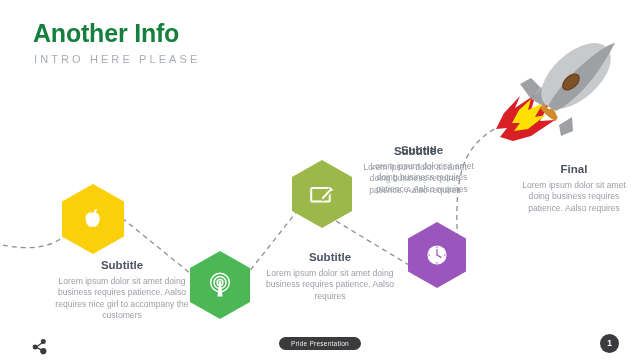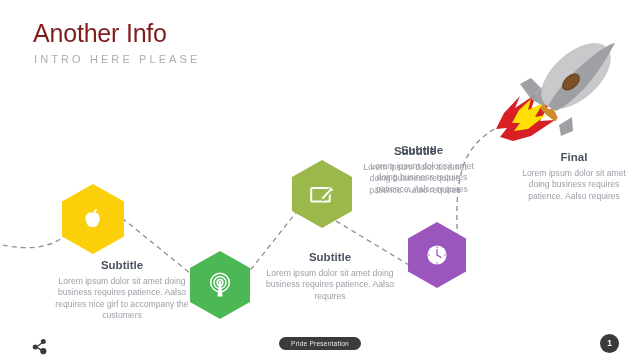--- a/index.html
+++ b/index.html
@@ -7,21 +7,21 @@
     width:640px;height:360px;overflow:hidden;
     background:#ffffff;
     font-family:"Liberation Sans", sans-serif;
     position:relative;
   }
   #slide{position:absolute;inset:0;width:640px;height:360px;background:#fff;}
 
   
   #header{position:absolute;left:33px;top:20px;}
   #page-title{
-    font-size:25px;line-height:27px;font-weight:normal;color:#7f1d1d;
+    font-size:25px;line-height:27px;font-weight:bold;color:#15803d;
     letter-spacing:-0.2px;margin:0;white-space:nowrap;
   }
   #page-subtitle{
     font-size:11px;line-height:13px;color:#a9adb4;letter-spacing:3.1px;
     margin:6px 8px 0 1px;white-space:nowrap;
   }
 
   
   #path-layer,#rocket-layer{position:absolute;left:0;top:0;width:640px;height:360px;}
 
@@ -184,21 +184,21 @@
     <g>
       <ellipse cx="576" cy="76" rx="42" ry="23" transform="rotate(-42 576 76)" fill="#c8c9cb"></ellipse>
       <path d="M548 106 C556 92 570 74 589 59 C601 49 610 44 615 43 C611 50 605 62 593 78 C580 95 566 106 556 111 z" fill="#9ea0a3"></path>
       <ellipse cx="571" cy="82" rx="10.5" ry="6.5" transform="rotate(-42 571 82)" fill="#6b4320"></ellipse>
       <ellipse cx="571" cy="82" rx="9" ry="5.2" transform="rotate(-42 571 82)" fill="#7d5226"></ellipse>
       <path d="M544 112 C548 116 552 119 556 121 C558 117 556 112 552 108 z" fill="#d08b2a"></path>
       <path d="M540 108 C545 114 550 118 555 121 L558 117 C553 113 548 109 544 104 z" fill="#d08b2a"></path>
     </g>
   </svg>
 
-  <div class="block" style="left:516px;top:150px;width:116px;">
+  <div class="block" style="left:516px;top:162px;width:116px;">
     <div class="b-title">Final</div>
     <div class="b-body">Lorem ipsum dolor sit amet doing business requires patience. Aalso requires</div>
   </div>
 
   <div class="block" style="left:360px;top:143px;width:124px;">
     <div class="b-title">Subtitle</div>
     <div class="b-body">Lorem ipsum dolor sit amet doing business requires patience. Aalso requires</div>
   </div>
 
   <span id="footer-share">

